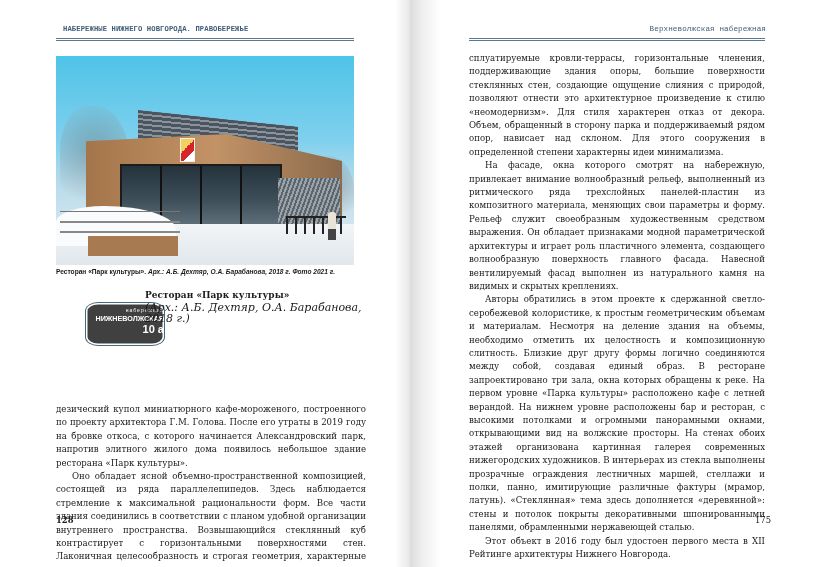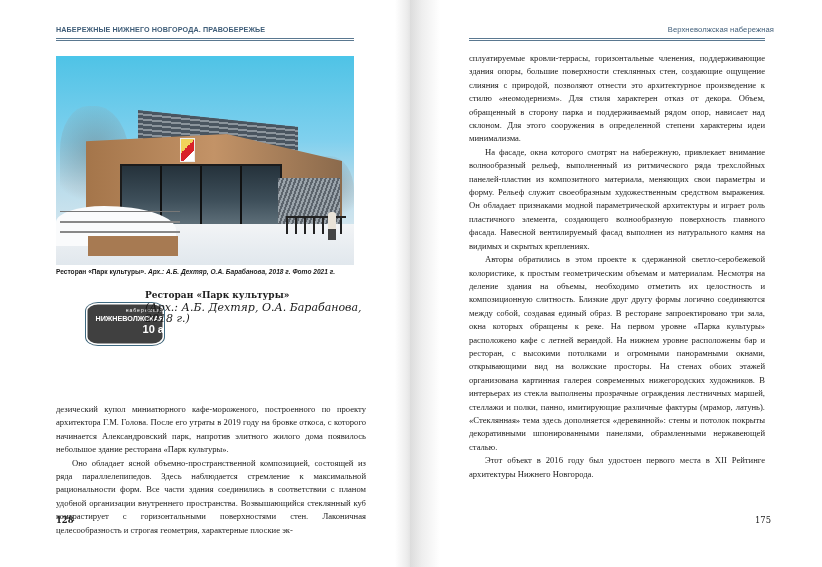--- a/index.html
+++ b/index.html
@@ -16,25 +16,25 @@
   .gutter-left {
     position: absolute; left: 395px; top: 0; width: 15px; height: 567px;
     background: linear-gradient(to right, #ffffff, #ececec 80%, #e4e4e4);
   }
   .gutter-right {
     position: absolute; left: 410px; top: 0; width: 30px; height: 567px;
     background: linear-gradient(to right, #dcdcdc, #eeeeee 40%, #ffffff);
   }
   .running-head {
     position: absolute; top: 25px;
-    font-family: Liberation Sans, sans-serif;
-    color: #3f5d78; font-size: 7.2px; letter-spacing: 0.1px;
+    font-family: Liberation Mono, monospace;
+    color: #3f5d78; font-size: 7.2px; letter-spacing: 0.1px; margin-left: 7px;
   }
   .running-head.left { left: 56px; font-weight: bold; text-transform: uppercase; }
-  .running-head.right { right: 48px; font-size: 7.6px; }
+  .running-head.right { right: 56px; font-size: 7.6px; }
   .rule { position: absolute; top: 38px; height: 3px; border-top: 1.2px solid #5a7890; border-bottom: 1px solid #5a7890; box-sizing: border-box; }
   .rule.left { left: 56px; width: 298px; }
   .rule.right { left: 469px; width: 296px; }
 
   .photo {
     position: absolute; left: 56px; top: 56px; width: 298px; height: 209px;
     overflow: hidden; background: linear-gradient(to bottom, #4fc3e6 0%, #7fd0ee 40%, #b9dceb 62%, #e9eef2 100%);
   }
   .photo .topbar { position: absolute; left: 0; top: 0; width: 100%; height: 4px; background: #4cc6ea; }
   .photo .trees { position: absolute; left: 4px; top: 50px; width: 70px; height: 110px; border-radius: 40% 50% 10% 10%;
@@ -75,21 +75,21 @@
   }
   .badge .b1 { font-size: 5px; letter-spacing: 1px; margin-top: 4px; line-height: 7px; }
   .badge .b2 { font-size: 7.2px; font-weight: bold; line-height: 9px; }
   .badge .b3 { font-size: 11px; font-weight: bold; line-height: 12px; }
 
   .article-head { position: absolute; left: 145px; top: 290px; width: 220px; }
   .article-title { font-weight: bold; font-size: 9px; line-height: 11.5px; }
   .article-credit { font-style: italic; font-size: 11px; line-height: 11.5px; }
 
   .text { font-size: 8.6px; line-height: 13.4px; text-align: justify; }
-  .text p { margin: 0; font-family: Liberation Serif, serif; }
+  .text p { margin: 0; }
   .text p.indent { text-indent: 16px; }
   .left-text-a { position: absolute; left: 145px; top: 329px; width: 221px; }
   .left-text-b { position: absolute; left: 56px; top: 355px; width: 310px; margin-top: 48px; }
   .right-text { position: absolute; left: 469px; top: 52px; width: 296px; }
 
   .page-num { position: absolute; top: 515px; font-size: 8.4px; font-weight: bold; }
   .page-num.left { left: 56px; }
   .page-num.right { left: 755px; font-weight: normal; text-align: right; }
 </style>
 </head>

